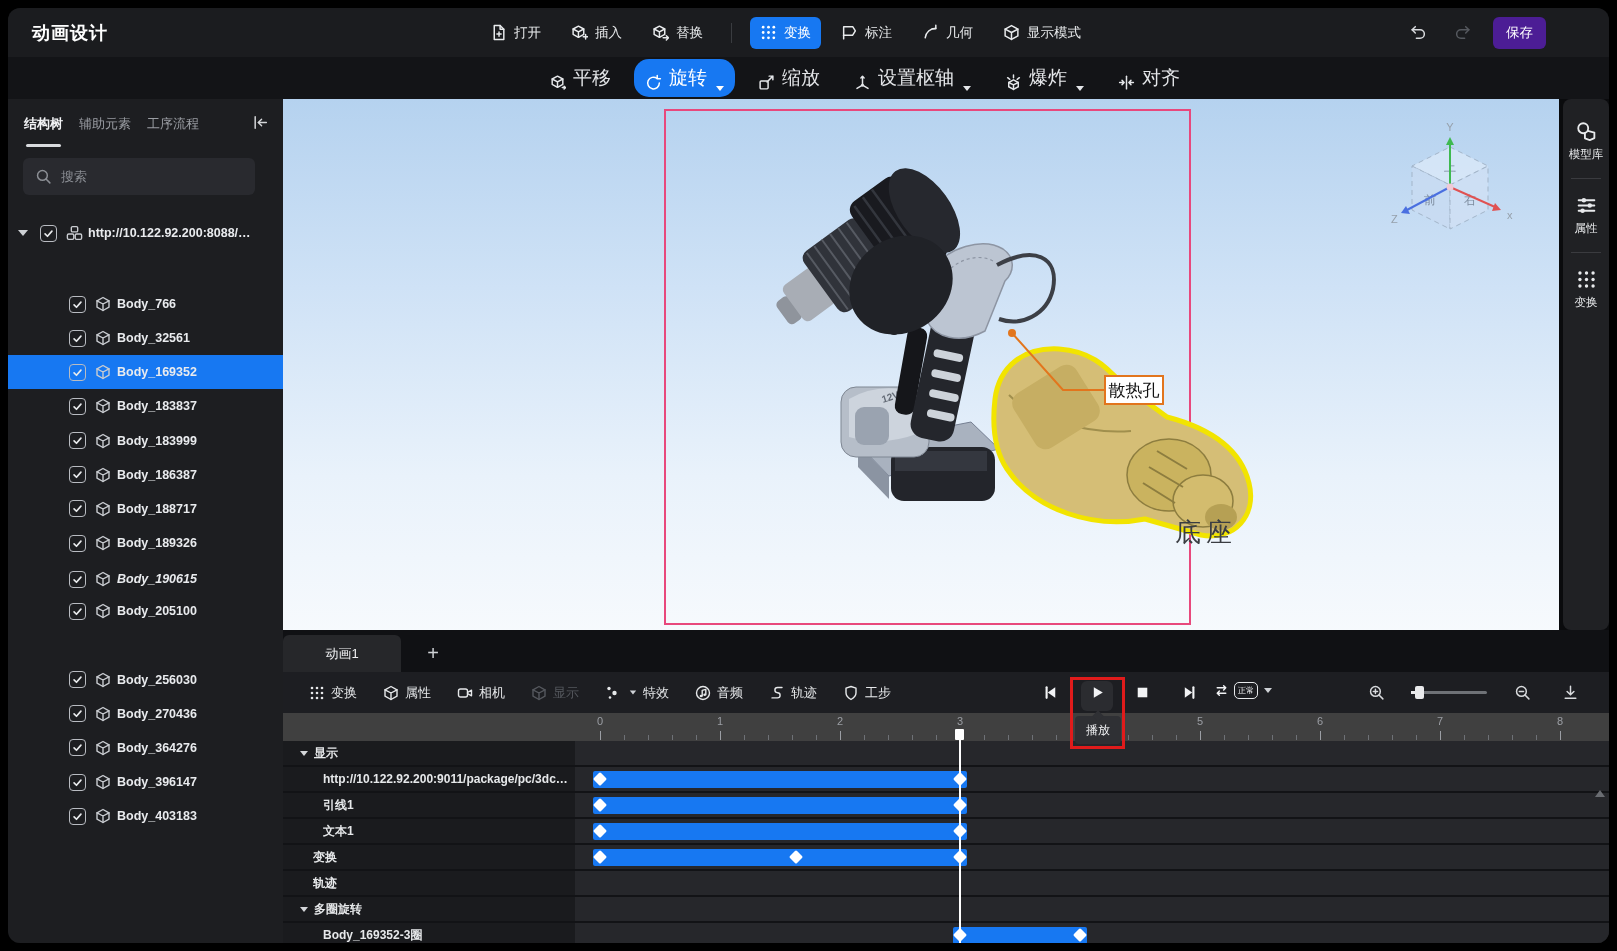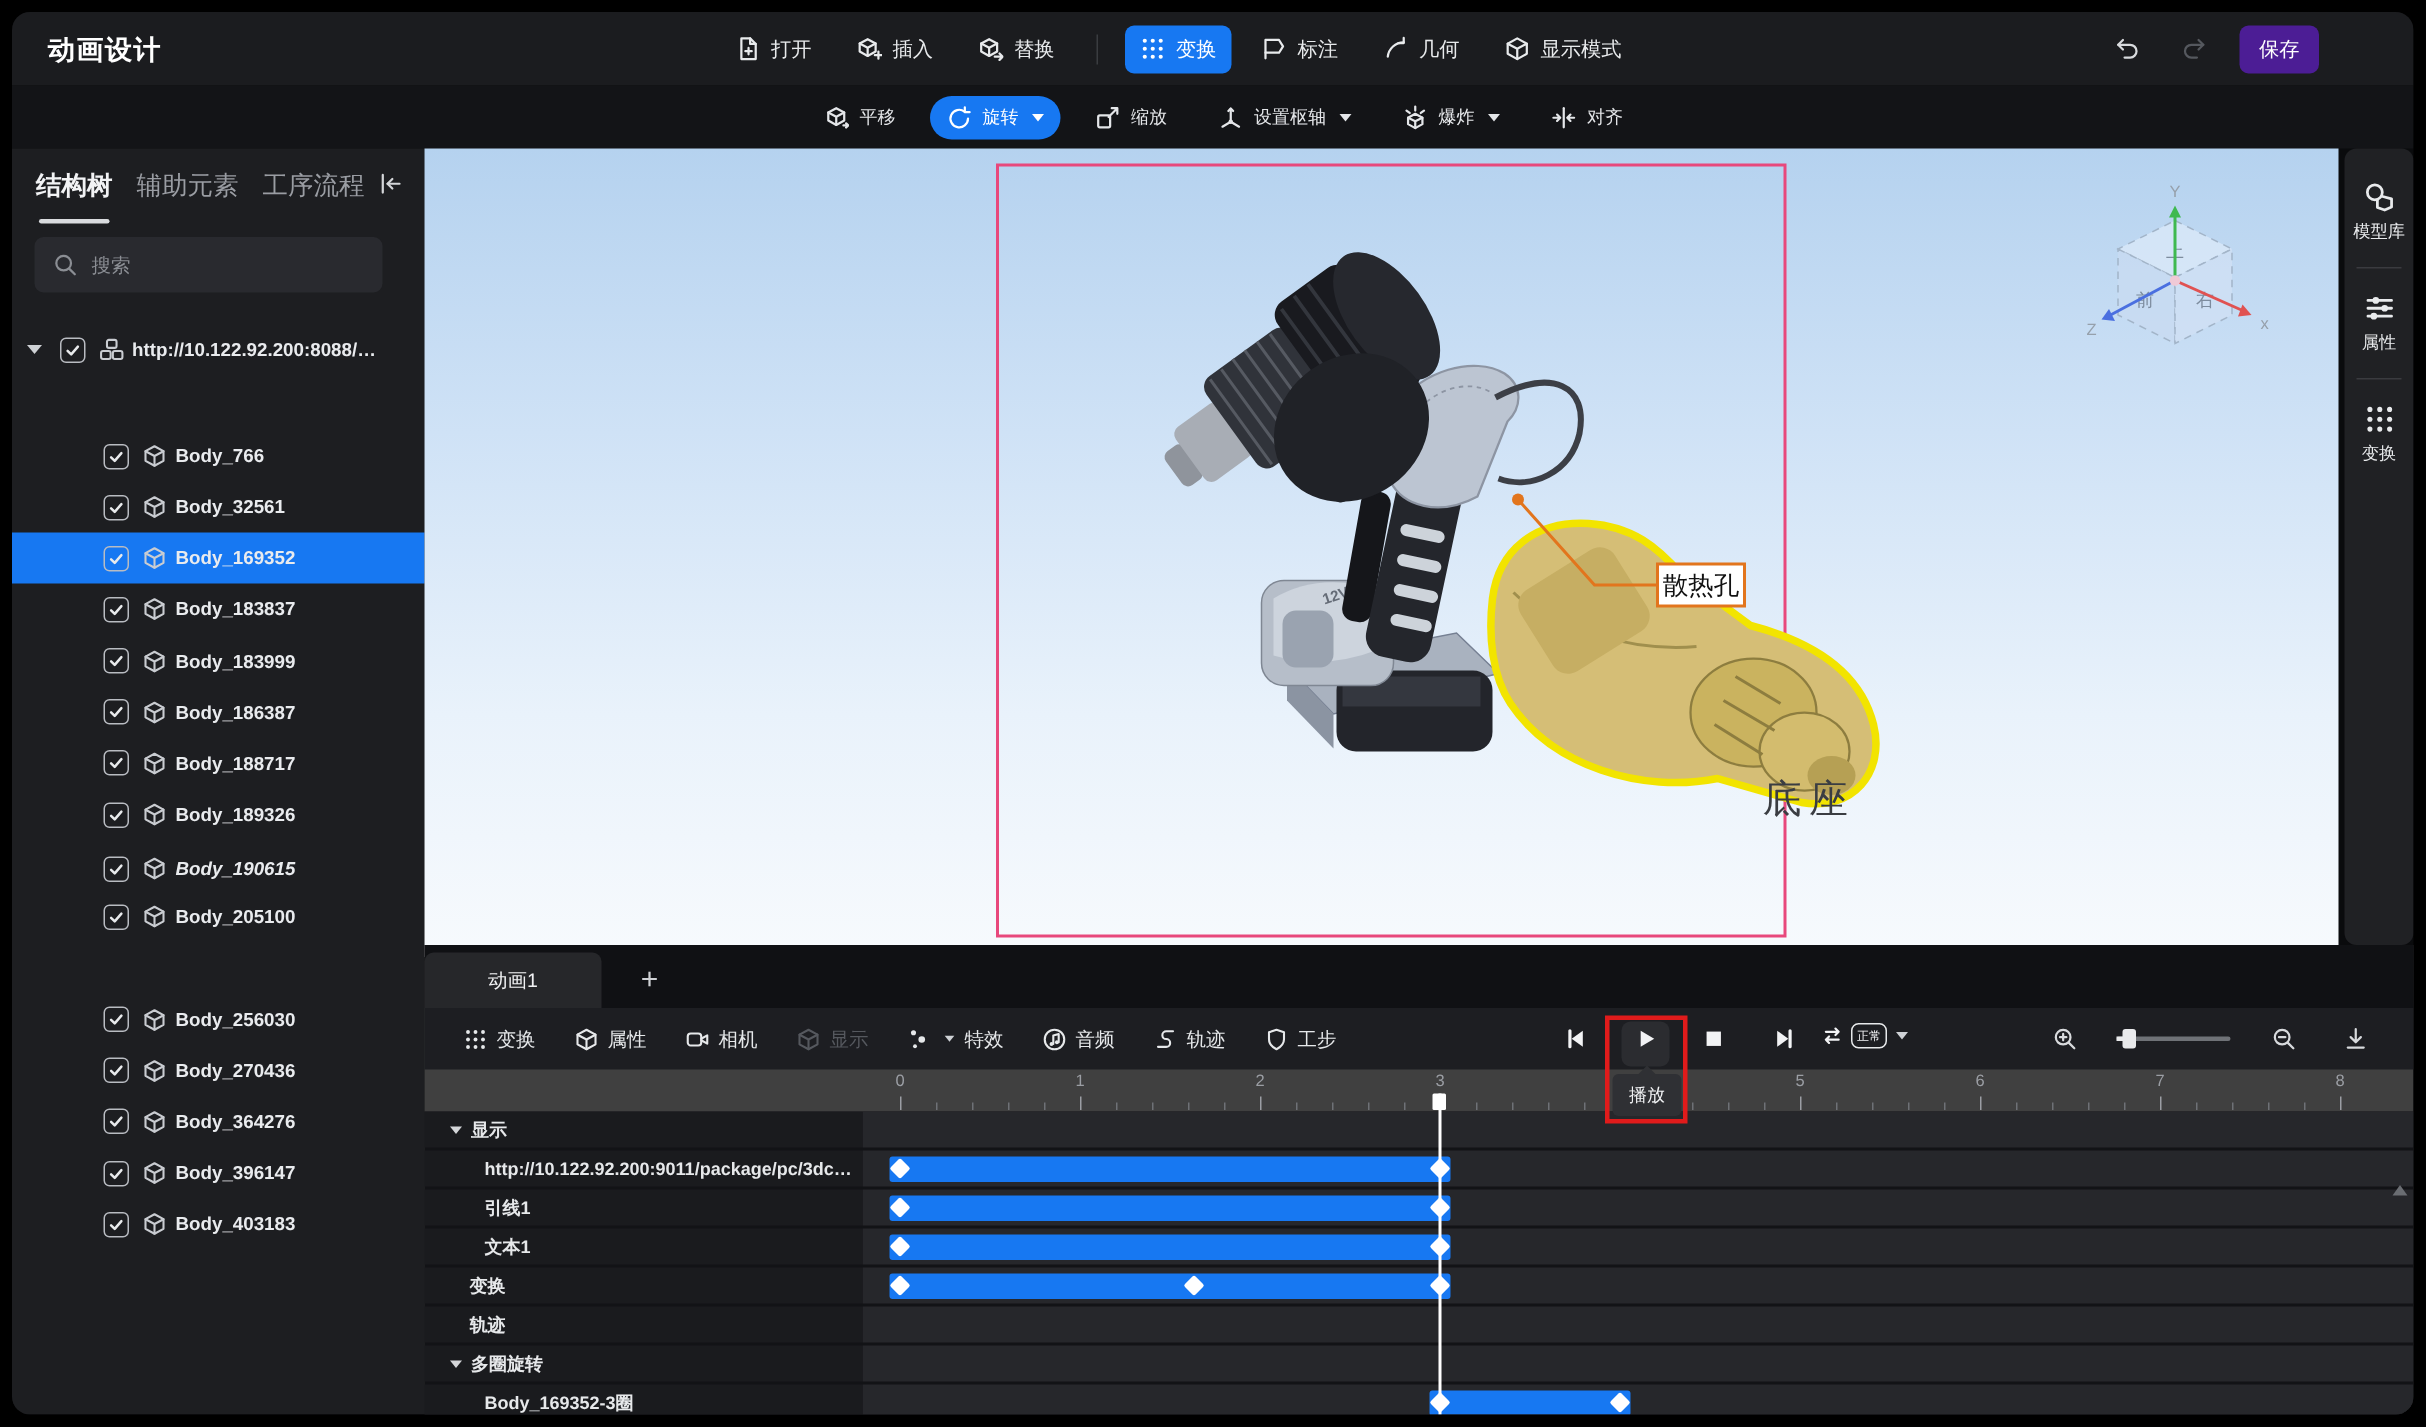--- a/index.html
+++ b/index.html
@@ -20,30 +20,30 @@
   .tb-sep { width:1px; height:20px; background:#3a3c40; margin:0 8px; }
   .topbar-right { position:absolute; right:63px; top:0; height:49px; display:flex; align-items:center; gap:18px; }
   .icon-btn { width:26px; height:26px; display:flex; align-items:center; justify-content:center; color:#d8dadd; cursor:pointer; }
   .icon-btn.disabled { color:#55585e; }
   .btn-save { background:#4c1d95; color:#fff; font-size:13.5px; padding:7px 13px; border-radius:6px; cursor:pointer; }
 
   
   .toolbar2 { position:absolute; left:0; top:49px; width:1601px; height:42px; background:#131417;
     display:flex; align-items:center; }
   .toolbar2-group { position:absolute; left:530px; display:flex; align-items:center; gap:12px; }
-  .t2-btn { display:flex; align-items:center; gap:7px; color:#e4e6e9; font-size:12px;
+  .t2-btn { display:flex; align-items:flex-end; gap:7px; color:#e4e6e9; font-size:19px;
     padding:6px 11px; border-radius:15px; cursor:pointer; white-space:nowrap; }
   .t2-btn.active { background:#1778f2; color:#fff; }
   .caret { width:0; height:0; border-left:4.5px solid transparent; border-right:4.5px solid transparent;
     border-top:5px solid currentColor; display:inline-block; margin-left:2px; }
 
   
   .left-panel { position:absolute; left:0; top:91px; width:275px; height:844px; background:#1d1e21; }
   .lp-tabs { position:absolute; left:0; top:0; width:100%; height:51px; display:flex; align-items:center; }
-  .lp-tab { margin-left:16px; font-size:17px; color:#9a9da3; cursor:pointer; position:relative; padding-bottom:2px; }
+  .lp-tab { margin-left:16px; font-size:13px; color:#9a9da3; cursor:pointer; position:relative; padding-bottom:2px; }
   .lp-tab:first-child { margin-left:16px; }
   .lp-tab.active { color:#f2f3f5; font-weight:bold; }
   .lp-tab.active::after { content:""; position:absolute; left:2px; right:2px; bottom:-12px; height:3px; background:#d9dbde; border-radius:2px; }
   .lp-collapse { position:absolute; right:14px; top:15px; color:#d4d6d9; cursor:pointer; }
   .lp-search { position:absolute; left:15px; top:59px; width:232px; height:37px; background:#292a2f;
     border-radius:6px; display:flex; align-items:center; padding:0 12px; gap:9px; color:#8b8e94; cursor:text; }
   .lp-search span { font-size:13px; }
   .tree { position:absolute; left:0; top:110px; width:100%; bottom:0; }
   .tree-row { position:absolute; left:0; width:275px; height:34px; display:flex; align-items:center; cursor:pointer; }
   .tree-row.selected { background:#1778f2; }

